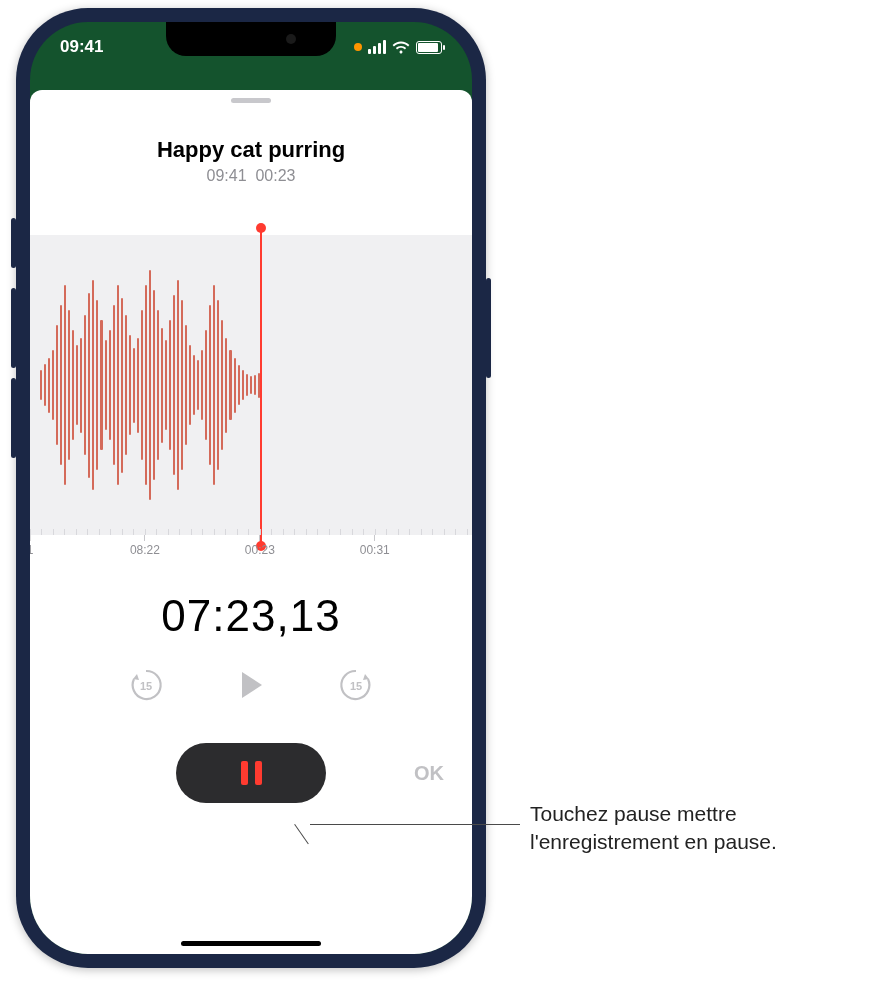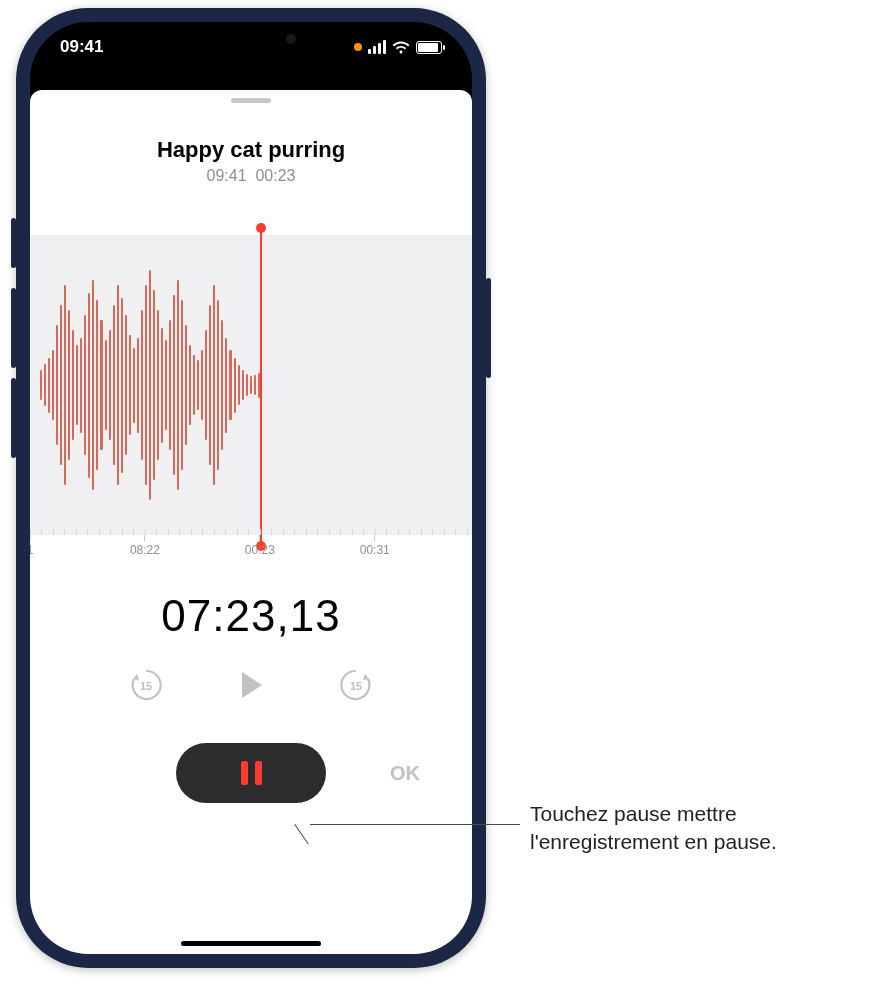--- a/index.html
+++ b/index.html
@@ -25,21 +25,21 @@
   }
   .side-btn { position:absolute; background:#1b2745; border-radius:3px; }
   .btn-pwr { right:-5px; top:270px; width:5px; height:100px; }
   .btn-vol1 { left:-5px; top:210px; width:5px; height:50px; }
   .btn-vol2 { left:-5px; top:280px; width:5px; height:80px; }
   .btn-vol3 { left:-5px; top:370px; width:5px; height:80px; }
 
   .screen {
     width: 100%;
     height: 100%;
-    background: #000000;
+    background: #14532d;
     border-radius: 58px;
     overflow: hidden;
     position: relative;
   }
 
   .notch {
     position: absolute;
     top: 0; left: 50%;
     transform: translateX(-50%);
     width: 170px; height: 34px;
@@ -123,21 +123,21 @@
   .tbtn{ color:#c1c1c4; }
 
   
   .bottom{ display:flex; justify-content:center; align-items:center; margin-top:36px; position:relative; padding:0 30px; }
   .pause-pill{
     width:150px; height:60px; background:#2c2c2e; border-radius:30px;
     display:flex; justify-content:center; align-items:center; gap:7px;
     cursor:pointer;
   }
   .pause-pill span{ width:7px; height:24px; background:#ff3b30; border-radius:2px; }
-  .ok-btn{ position:absolute; right:52px; color:#c1c1c4; font-size:20px; font-weight:600; }
+  .ok-btn{ position:absolute; right:28px; color:#c1c1c4; font-size:20px; font-weight:600; }
 
   .home-ind{ position:absolute; bottom:8px; left:50%; transform:translateX(-50%); width:140px; height:5px; background:#000; border-radius:3px; }
 
   
   .callout{
     position:absolute;
     left:310px; top:824px;
     width:210px; height:1px;
     border-top:1.5px solid #4a4a4a;
   }

